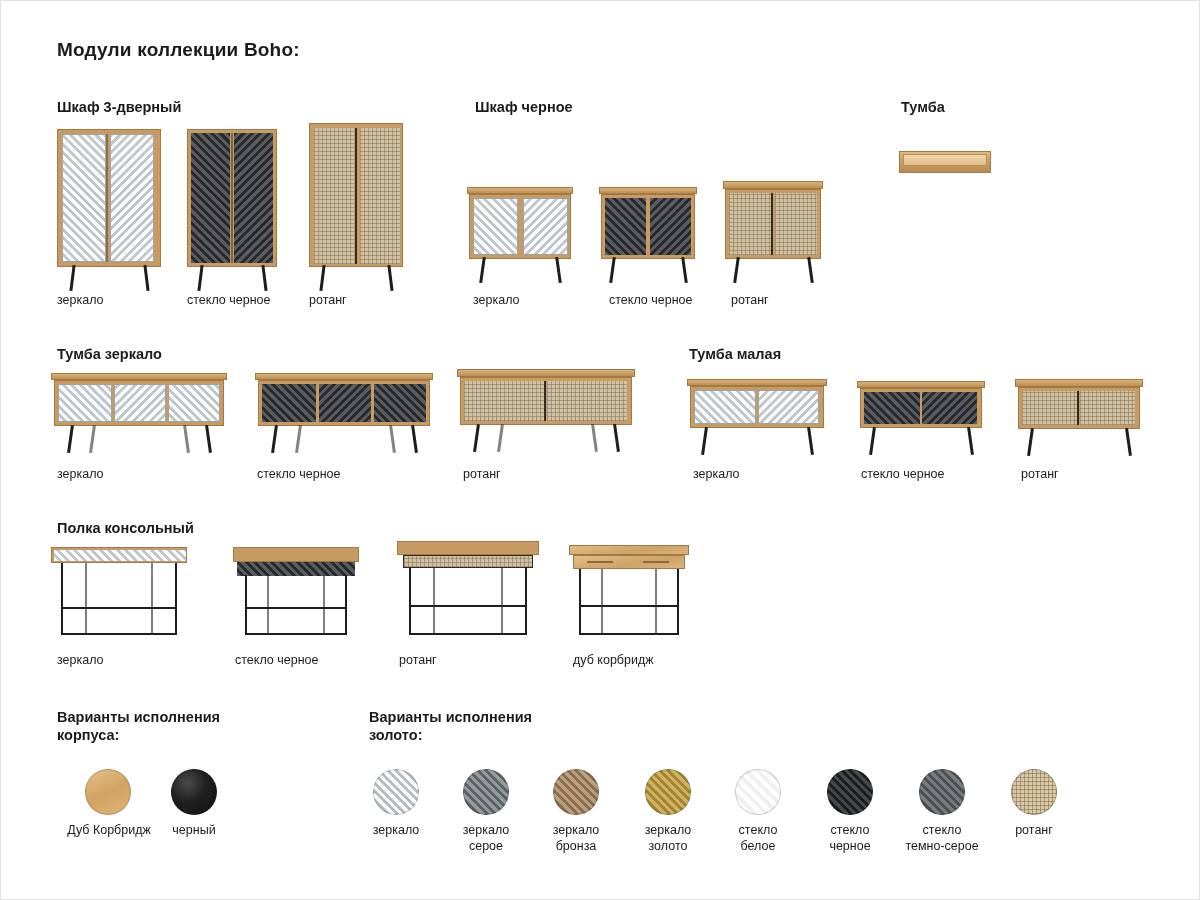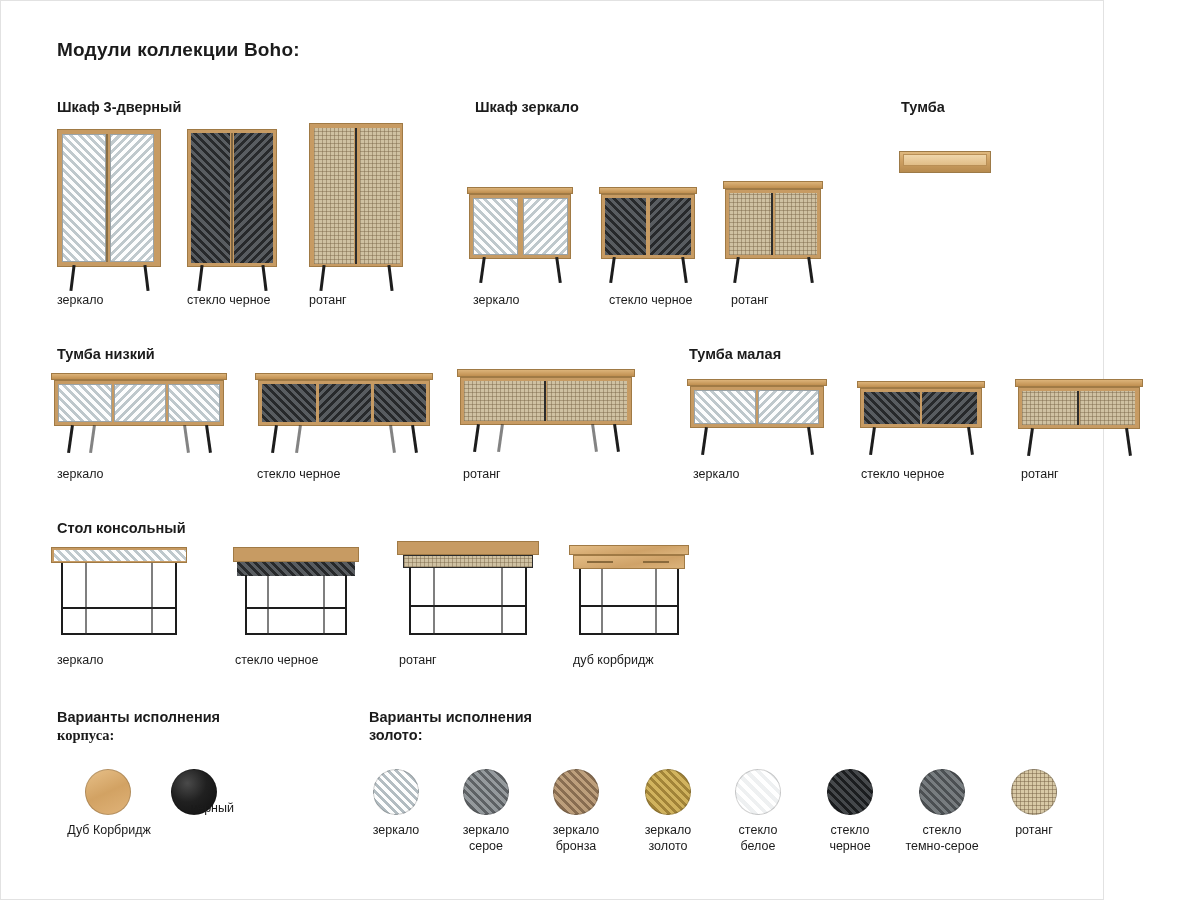--- a/index.html
+++ b/index.html
@@ -6,21 +6,21 @@
   body{
     width:1200px;height:900px;
     background:#ffffff;
     font-family:"Liberation Sans","DejaVu Sans",sans-serif;
     color:#1b1b1b;
     position:relative;
     overflow:hidden;
   }
   .page{
     position:relative;
-    width:1104px;height:900px;
+    width:1200px;height:900px;
     box-sizing:border-box;
     border:1px solid #e2e2e2;
   }
   .title{
     position:absolute;
     left:56px;top:38px;
     font-size:19px;font-weight:bold;letter-spacing:.2px;
   }
   .sect-title{
     position:absolute;
@@ -139,25 +139,25 @@
   }
 </style>
 </head>
 <body>
 
 <div class="page">
 
   <div class="title">Модули коллекции Boho:</div>
 
   <div class="sect-title" style="left:56px;top:98px;">Шкаф 3-дверный</div>
-  <div class="sect-title" style="left:474px;top:98px;">Шкаф зеркало</div>
+  <div class="sect-title" style="left:474px;top:98px;">Шкаф черное</div>
   <div class="sect-title" style="left:900px;top:98px;">Тумба</div>
-  <div class="sect-title" style="left:56px;top:345px;">Тумба низкий</div>
+  <div class="sect-title" style="left:56px;top:345px;">Тумба зеркало</div>
   <div class="sect-title" style="left:688px;top:345px;">Тумба малая</div>
-  <div class="sect-title" style="left:56px;top:519px;">Стол консольный</div>
+  <div class="sect-title" style="left:56px;top:519px;">Полка консольный</div>
 
   <div class="prod" style="left:56px;top:128px;width:104px;height:160px;">
     <div class="oakframe" style="left:0;top:0;width:104px;height:138px;">
       <div class="inner mirror" style="left:4px;top:4px;width:44px;height:128px;border:1px solid #9aa3a7;"></div>
       <div class="inner mirror-rev" style="left:52px;top:4px;width:44px;height:128px;border:1px solid #9aa3a7;"></div>
       <div style="position:absolute;left:48px;top:4px;width:1.5px;height:128px;background:#8a6f45;"></div>
     </div>
     <div class="legs-wrap" style="left:0;top:136px;width:104px;height:26px;">
       <div class="leg" style="left:14px;top:0;height:26px;transform:rotate(7deg);"></div>
       <div class="leg" style="left:88px;top:0;height:26px;transform:rotate(-7deg);"></div>
@@ -369,27 +369,27 @@
     <div style="position:absolute;left:10px;top:24px;width:2px;height:66px;background:#1d1d1d;"></div>
     <div style="position:absolute;left:108px;top:24px;width:2px;height:66px;background:#1d1d1d;"></div>
     <div style="position:absolute;left:10px;top:60px;width:100px;height:2px;background:#1d1d1d;"></div>
     <div style="position:absolute;left:10px;top:88px;width:100px;height:2px;background:#1d1d1d;"></div>
     <div style="position:absolute;left:32px;top:24px;width:2px;height:66px;background:#2a2a2a;opacity:.6;"></div>
     <div style="position:absolute;left:86px;top:24px;width:2px;height:66px;background:#2a2a2a;opacity:.6;"></div>
   </div>
   <div class="caption" style="left:572px;top:652px;">дуб корбридж</div>
 
   <div class="sect-title" style="left:56px;top:708px;">Варианты исполнения</div>
-  <div class="sect-title" style="left:56px;top:726px;font-family:Liberation Serif, serif;">корпуса:</div>
+  <div class="sect-title" style="left:56px;top:726px;">корпуса:</div>
 
   <div class="swatch sw-oak" style="left:84px;top:768px;"></div>
   <div class="sw-label" style="left:56px;top:822px;width:104px;">Дуб Корбридж</div>
 
   <div class="swatch sw-black" style="left:170px;top:768px;"></div>
-  <div class="sw-label" style="left:153px;top:800px;width:80px;text-align:right;">черный</div>
+  <div class="sw-label" style="left:153px;top:822px;width:80px;">черный</div>
 
   <div class="sect-title" style="left:368px;top:708px;">Варианты исполнения</div>
   <div class="sect-title" style="left:368px;top:726px;">золото:</div>
 
   <div class="swatch sw-mirror" style="left:372px;top:768px;"></div>
   <div class="sw-label" style="left:355px;top:822px;width:80px;white-space:pre-line;">зеркало</div>
 
   <div class="swatch sw-mirror-grey" style="left:462px;top:768px;"></div>
   <div class="sw-label" style="left:445px;top:822px;width:80px;white-space:pre-line;">зеркало
 серое</div>

